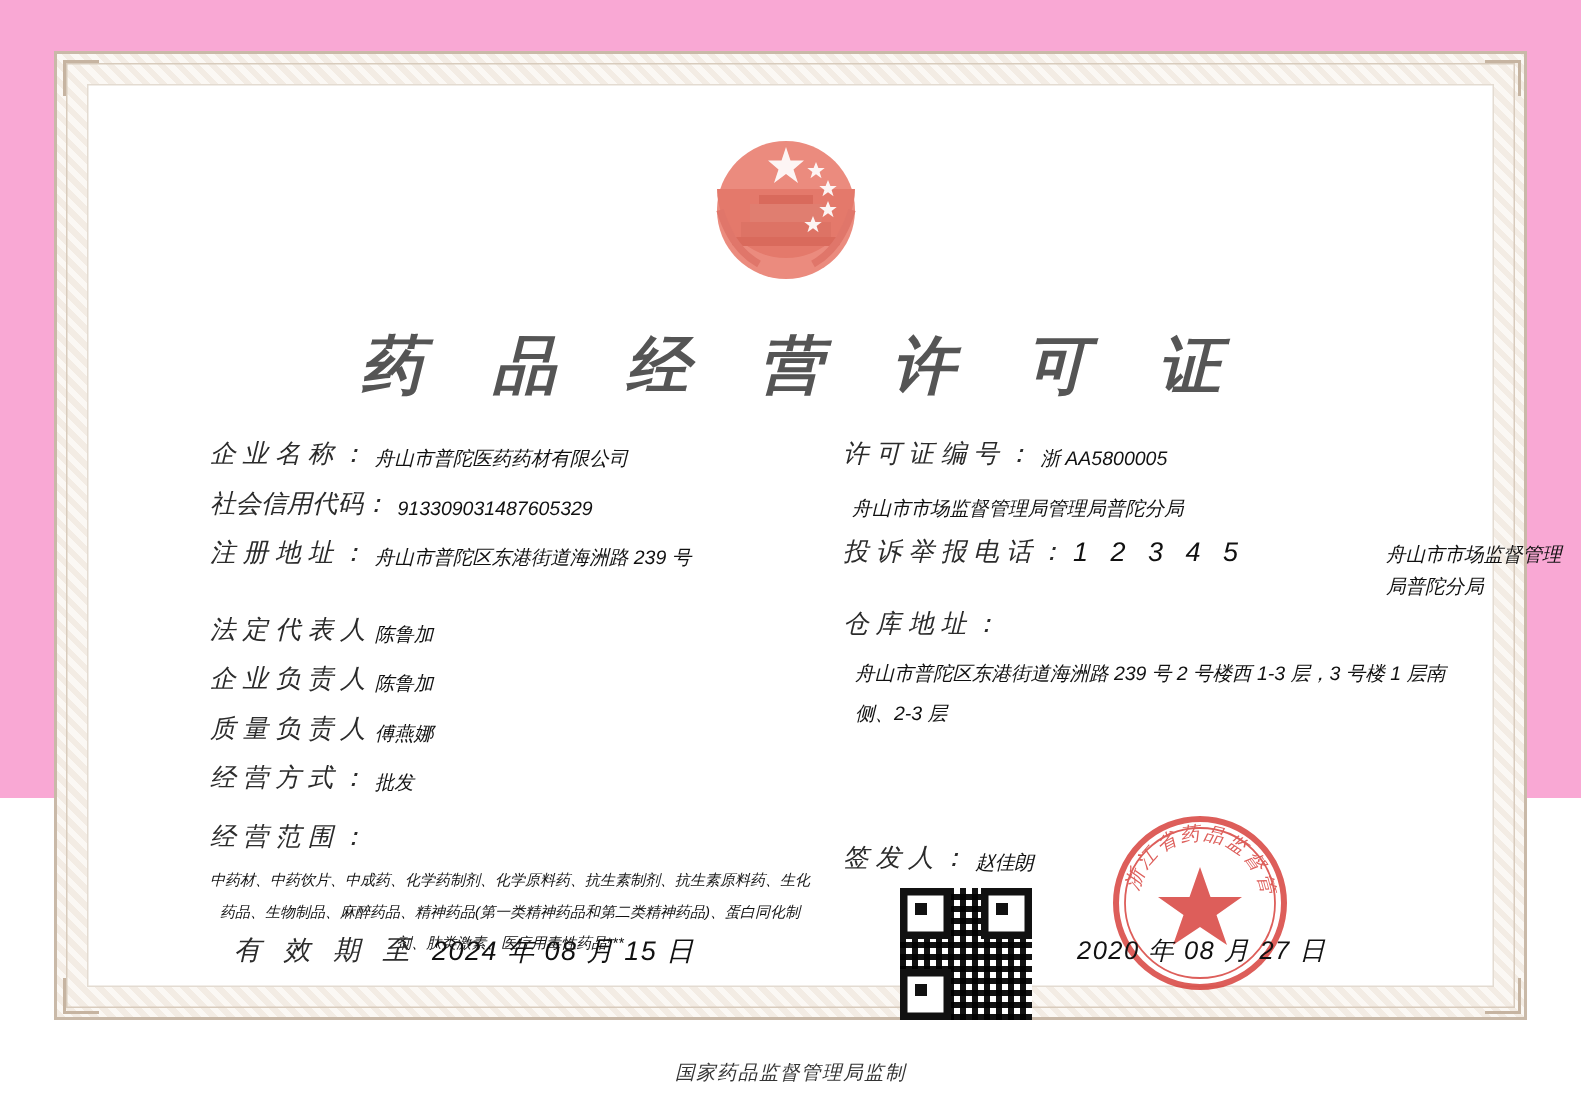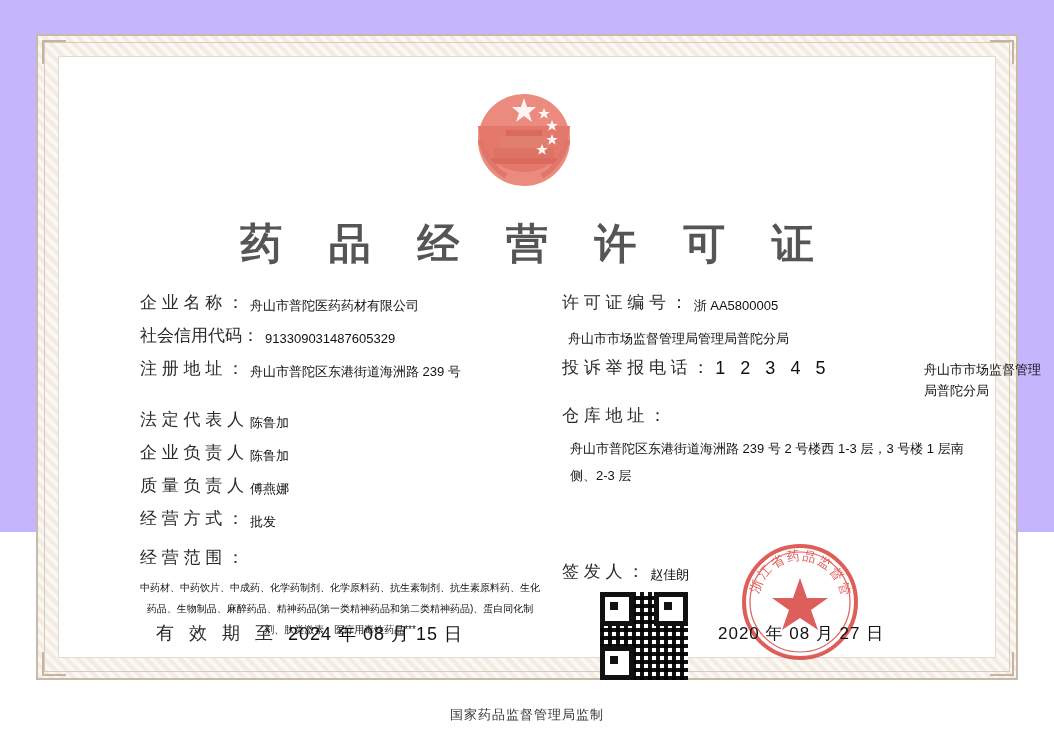--- a/index.html
+++ b/index.html
@@ -12,21 +12,22 @@
     height: 745px;
     font-family: "Liberation Sans", "DejaVu Sans", sans-serif;
     color: #1a1a1a;
     overflow: hidden;
   }
 
   .page {
     position: relative;
     width: 1054px;
     height: 532px;
-    background: #c4b5fd;
+    background: #f9a8d4;
+    font-style: italic;
   }
 
   
   .border-outer {
     position: absolute;
     left: 36px;
     top: 34px;
     width: 982px;
     height: 646px;
     border: 2px solid #c9b9a8;

